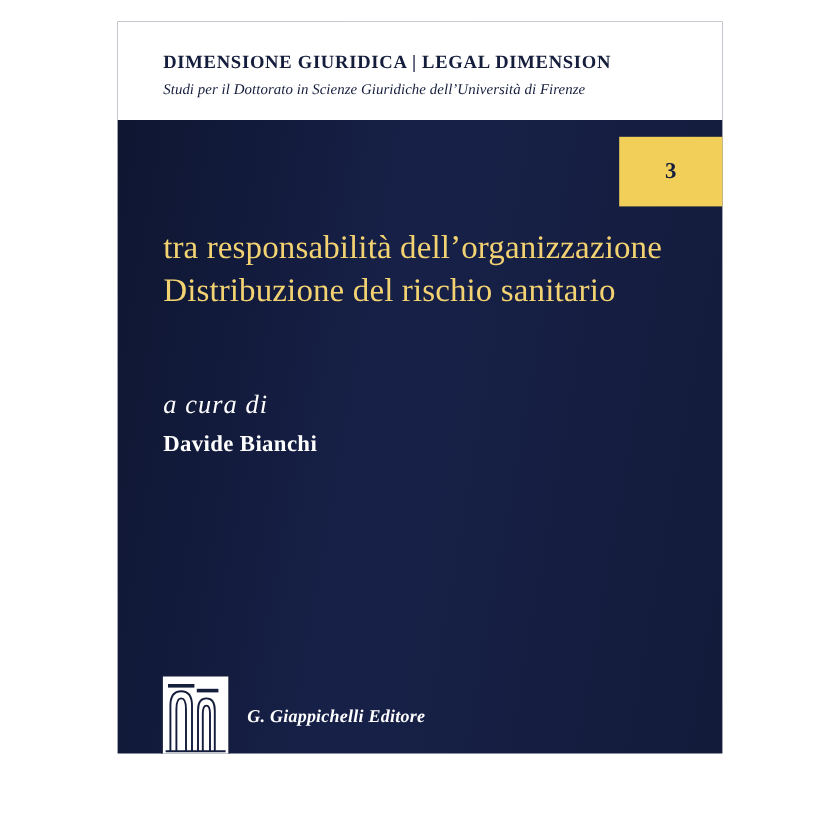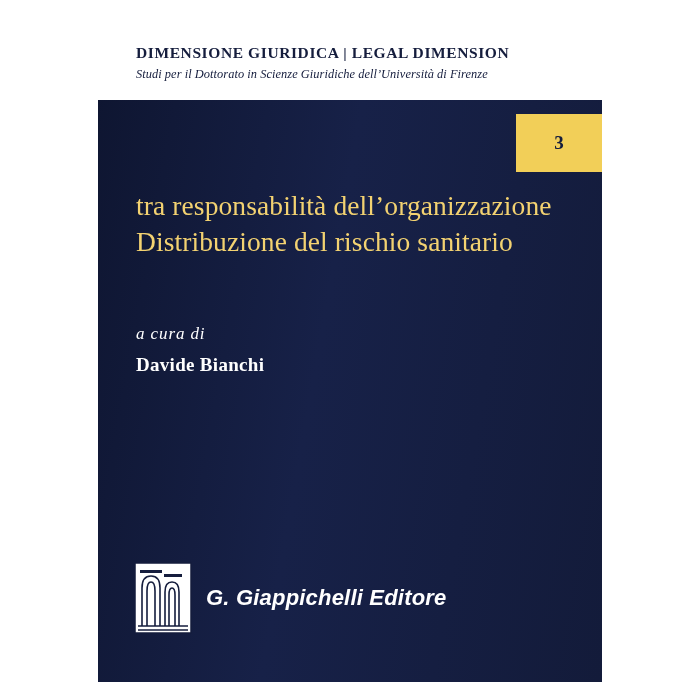--- a/index.html
+++ b/index.html
@@ -7,21 +7,21 @@
     padding: 0;
     width: 700px;
     height: 700px;
     background: #ffffff;
     font-family: "Liberation Serif", serif;
   }
 
   #cover {
     position: relative;
     width: 700px;
-    height: 700px;
+    height: 628px;
     background: #ffffff;
     overflow: hidden;
   }
 
   
   .book {
     position: absolute;
     left: 98px;
     top: 18px;
     width: 504px;
@@ -103,21 +103,21 @@
   .editor-block {
     position: absolute;
     left: 38px;
     top: 306px;
     width: 440px;
   }
 
   .editor-pre {
     font-family: "Liberation Serif", serif;
     font-style: italic;
-    font-size: 17px;
+    font-size: 22px;
     color: #ffffff;
     letter-spacing: 0.9px;
   }
 
   .editor-name {
     margin-top: 10px;
     font-family: "Liberation Serif", serif;
     font-weight: bold;
     font-size: 19px;
     color: #ffffff;
@@ -135,24 +135,24 @@
   }
 
   .logo-mark {
     width: 58px;
     height: 72px;
     position: relative;
     display: block;
   }
 
   .publisher-name {
-    font-family: Liberation Sans, sans-serif;
+    font-family: Liberation Serif, serif;
     font-weight: bold;
     font-style: italic;
-    font-size: 22px;
+    font-size: 15px;
     color: #ffffff;
     letter-spacing: 0.2px;
     white-space: nowrap;
   }
 </style>
 </head>
 <body>
 
 <div id="cover">
 

